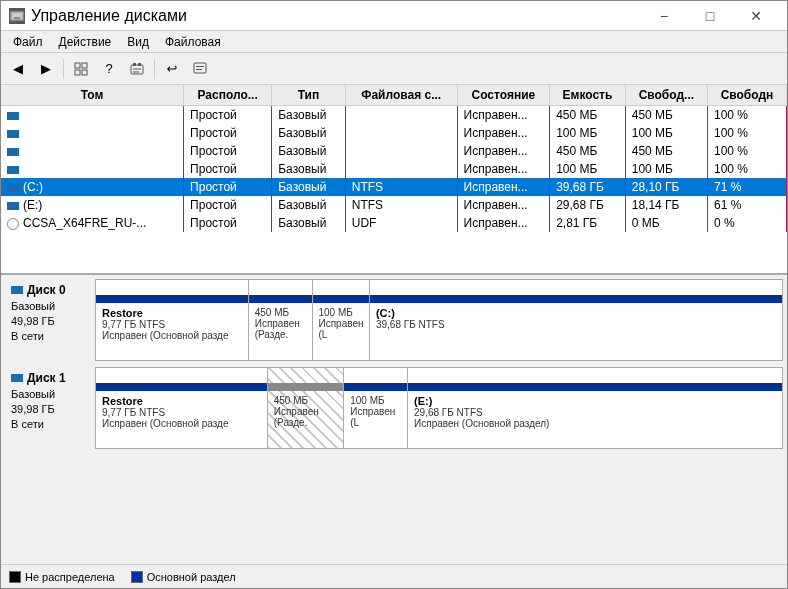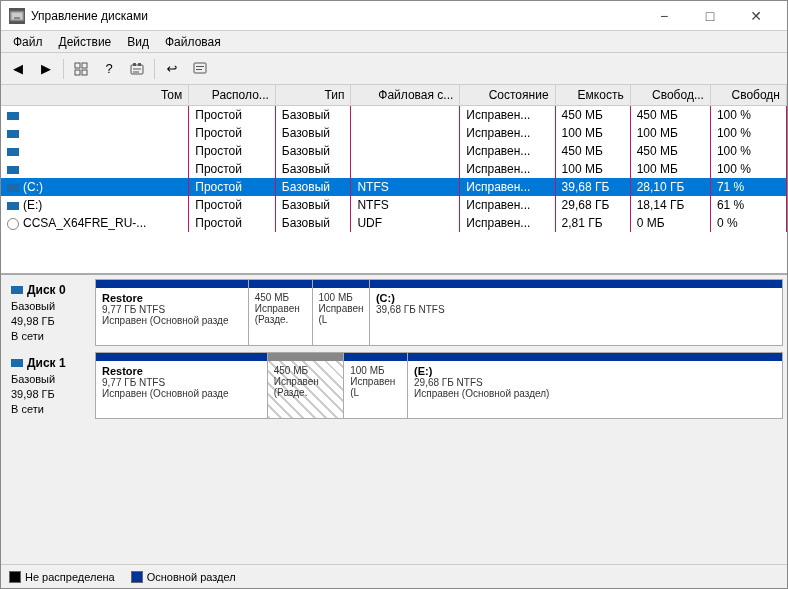--- a/index.html
+++ b/index.html
@@ -33,21 +33,21 @@
     }
     .title-bar-icon {
       width: 16px;
       height: 16px;
       margin-right: 6px;
       background: #555;
       display: inline-block;
     }
     .title-bar-text {
       flex: 1;
-      font-size: 12px;
+      font-size: 16px;
       color: #000;
     }
     .title-bar-buttons {
       display: flex;
       gap: 0;
     }
     .title-btn {
       width: 46px;
       height: 30px;
       border: none;
@@ -122,24 +122,24 @@
     table {
       width: 100%;
       border-collapse: collapse;
       font-size: 12px;
     }
     thead tr {
       background: #f5f5f5;
       border-bottom: 1px solid #ccc;
     }
     th {
-      text-align: right;
+      text-align: center;
       padding: 3px 6px;
       border-right: 1px solid #d0d0d0;
-      font-weight: normal;
+      font-weight: bold;
       white-space: nowrap;
       cursor: pointer;
       user-select: none;
       background: #ececec;
     }
     td {
       padding: 2px 6px;
       border-right: 1px solid #be185d;
       white-space: nowrap;
     }
@@ -201,21 +201,21 @@
     .disk-partitions {
       flex: 1;
       display: flex;
       border: 1px solid #aaa;
       background: #fff;
     }
     .partition {
       display: flex;
       flex-direction: column;
       border-right: 1px solid #aaa;
-      padding: 4px 6px;
+      padding: 19px 6px;
       font-size: 11px;
       cursor: pointer;
       position: relative;
       overflow: hidden;
     }
     .partition:last-child { border-right: none; }
     .partition .part-header {
       height: 8px;
       background: #003399;
       margin: -4px -6px 4px -6px;

